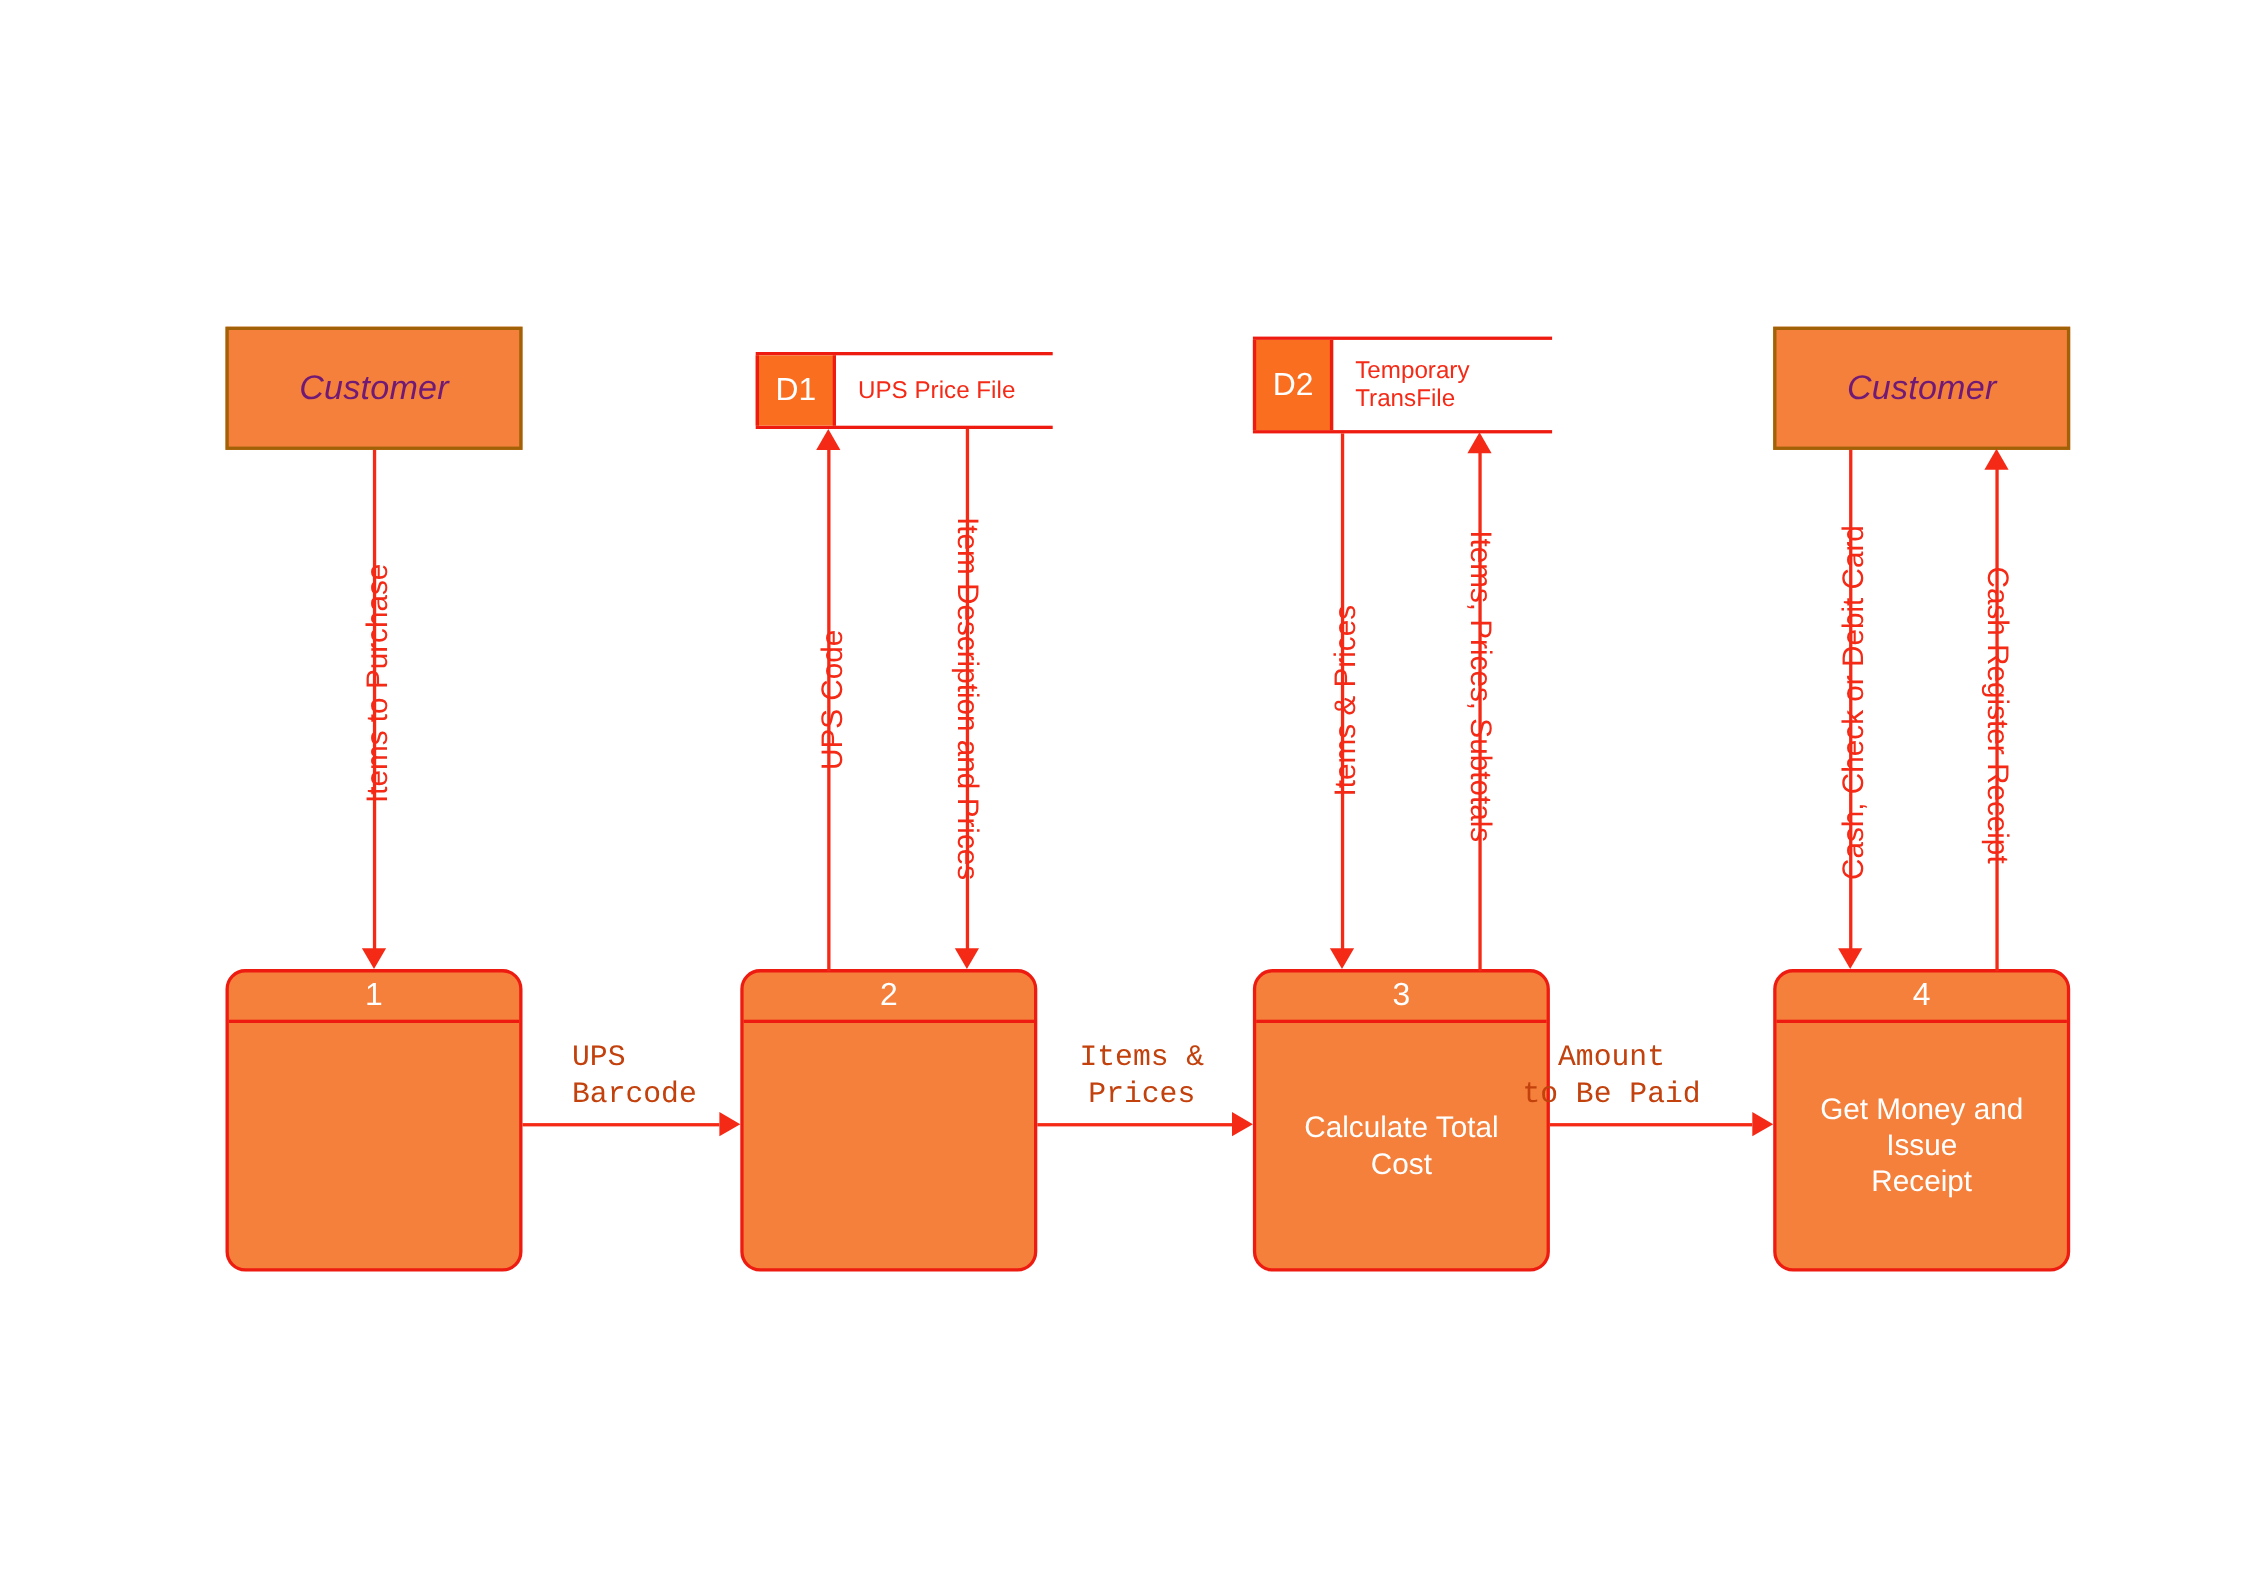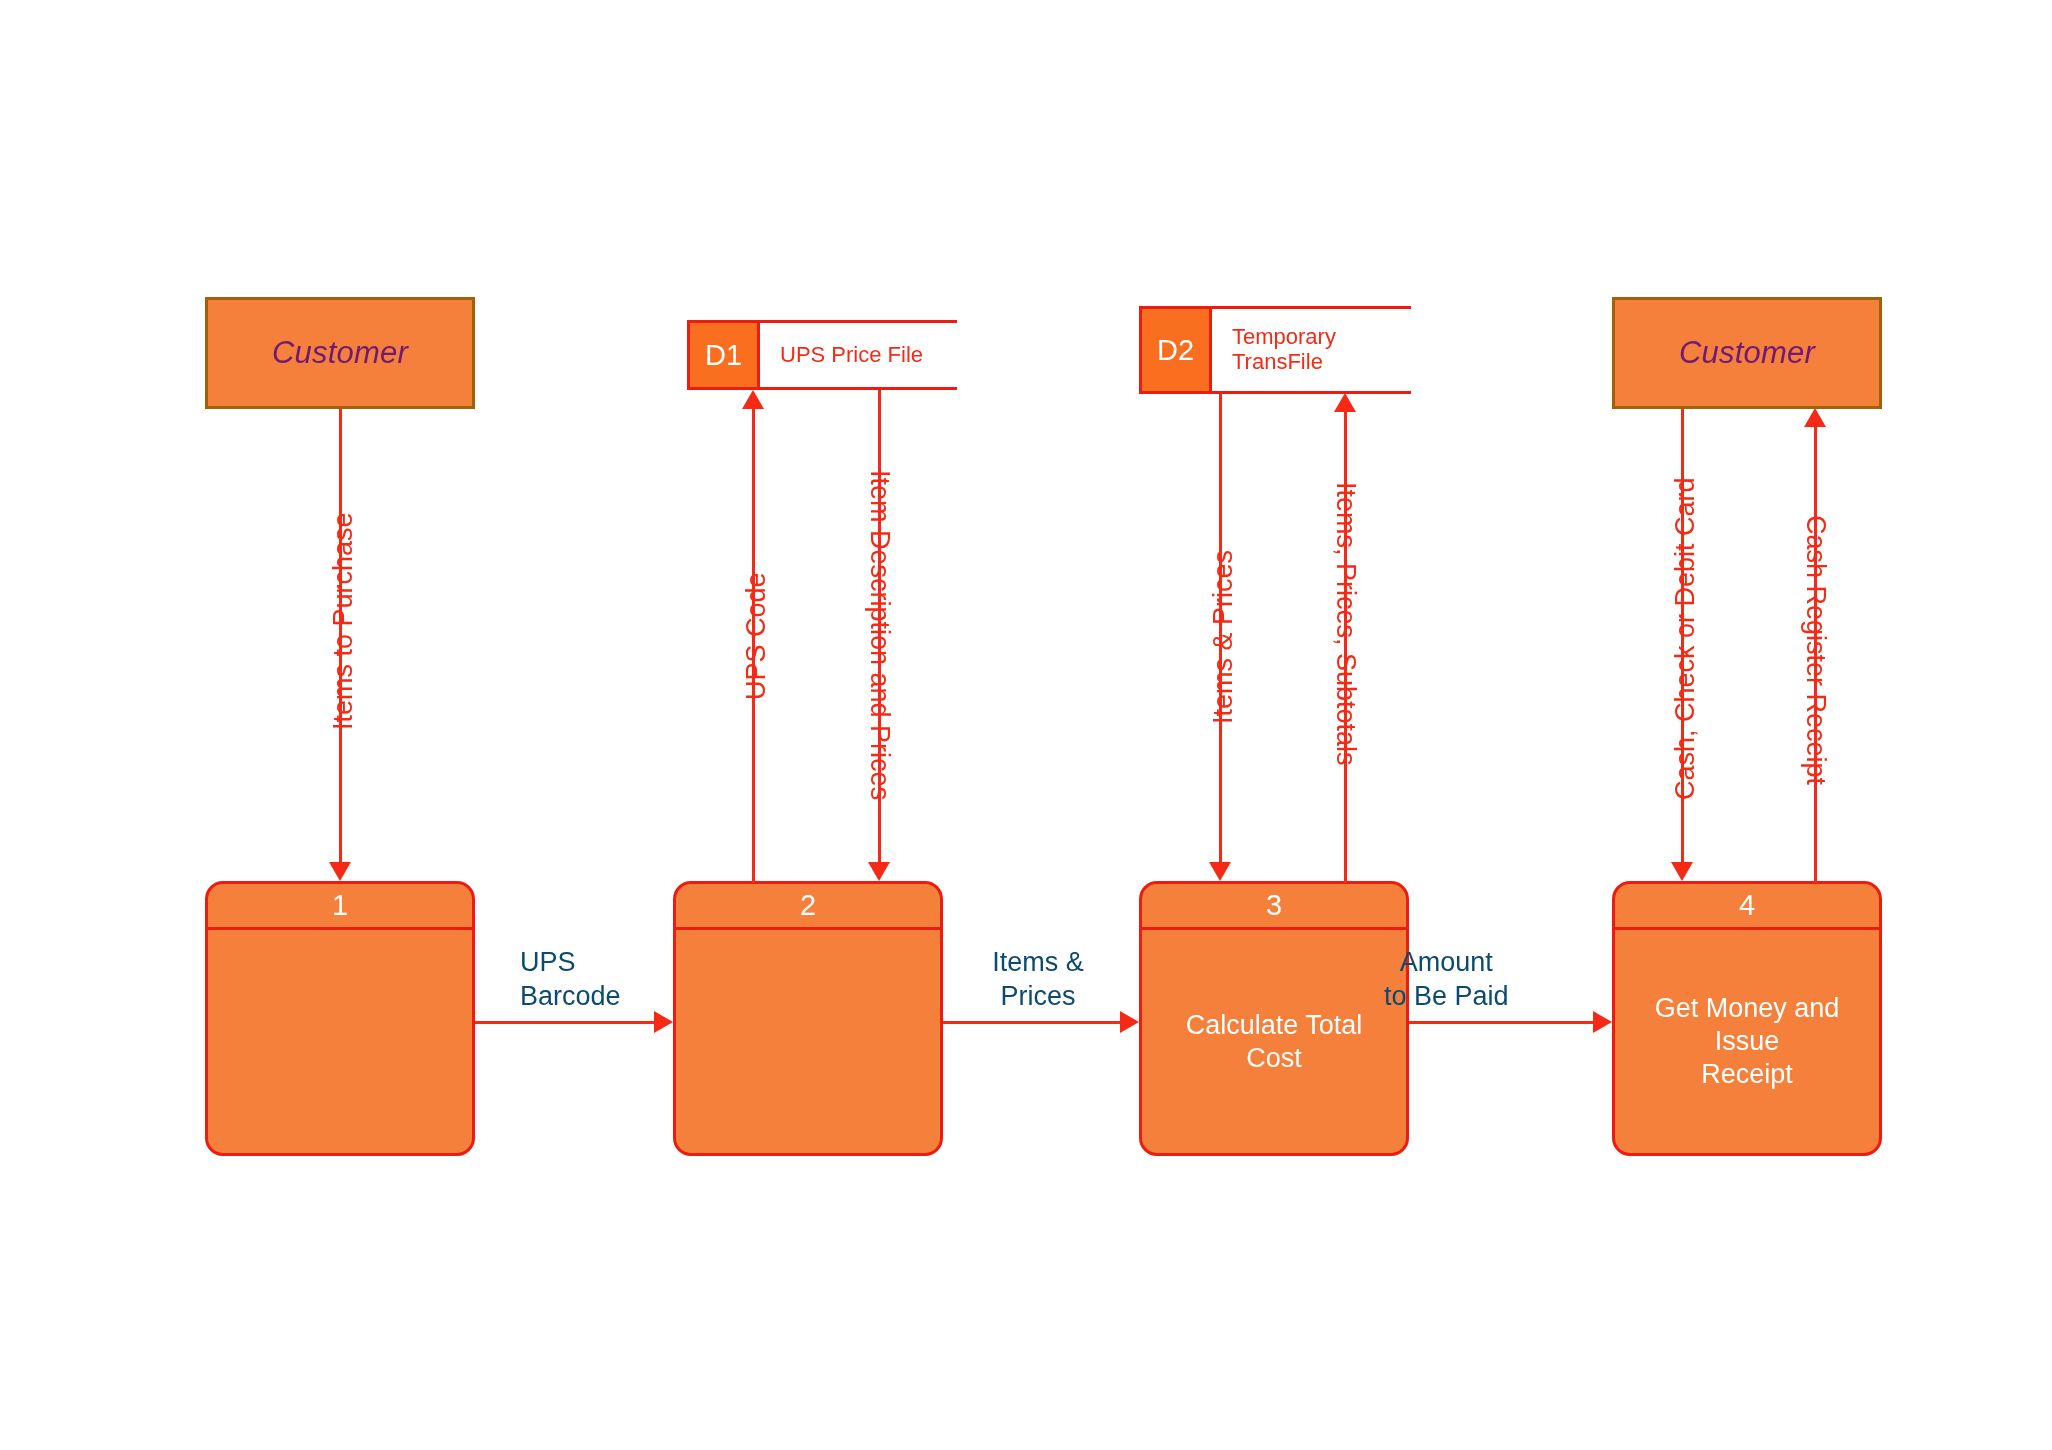--- a/index.html
+++ b/index.html
@@ -127,24 +127,25 @@
   }
   .arrow-right {
     border-top: 11px solid transparent;
     border-bottom: 11px solid transparent;
     border-left: 19px solid #F42A16;
   }
 
   
   .flow-label {
     position: absolute;
-    color: #0c4a6e;
+    color: #c2410c;
     font-size: 27px;
     line-height: 1.26;
     white-space: pre-line;
+    font-family: Liberation Mono, monospace;
   }
   .vlabel {
     position: absolute;
     color: #F42A16;
     font-size: 27px;
     white-space: nowrap;
     transform-origin: 0 0;
   }
   .vlabel-up   { transform: rotate(-90deg); }
   .vlabel-down { transform: rotate(90deg); }

